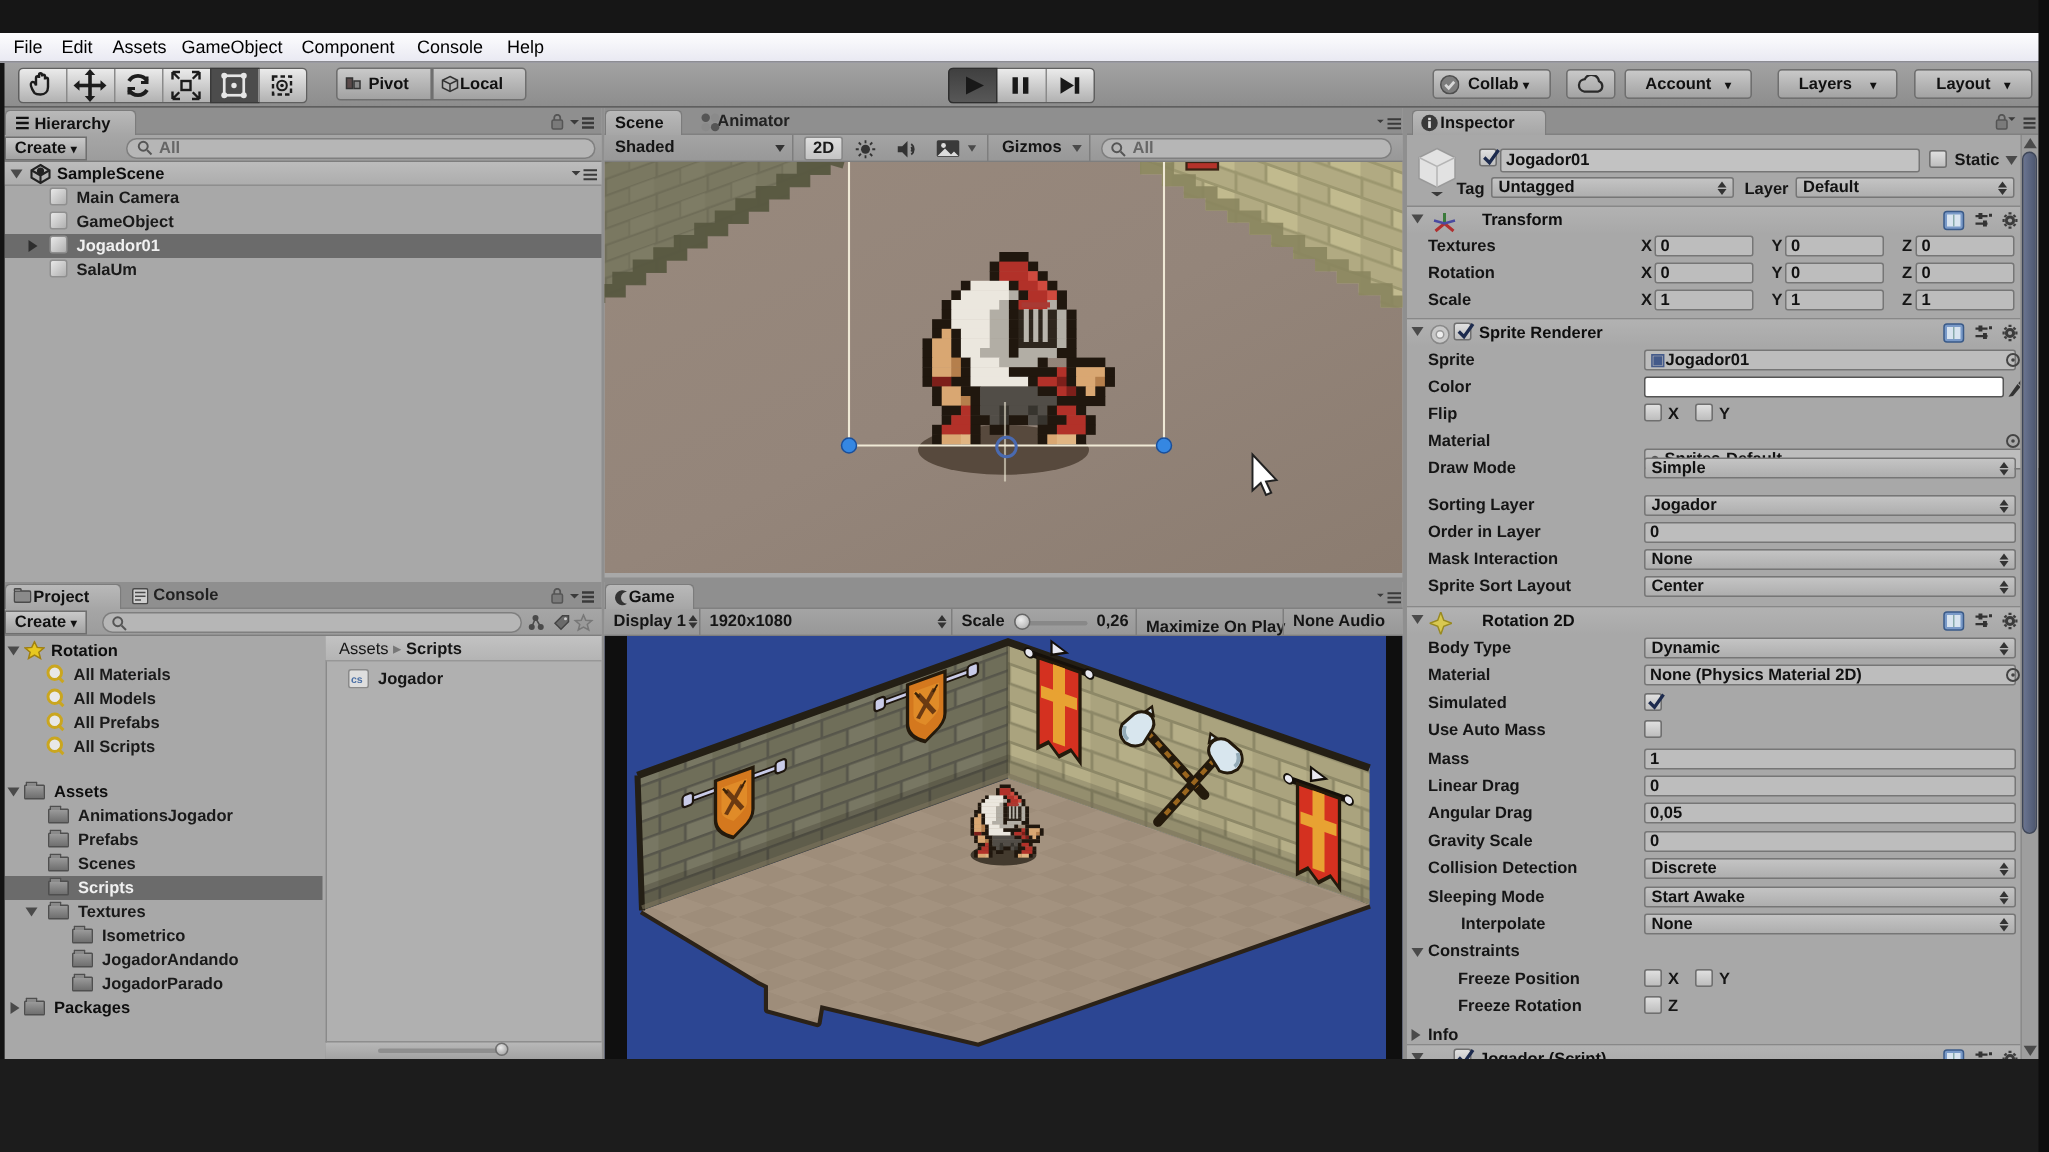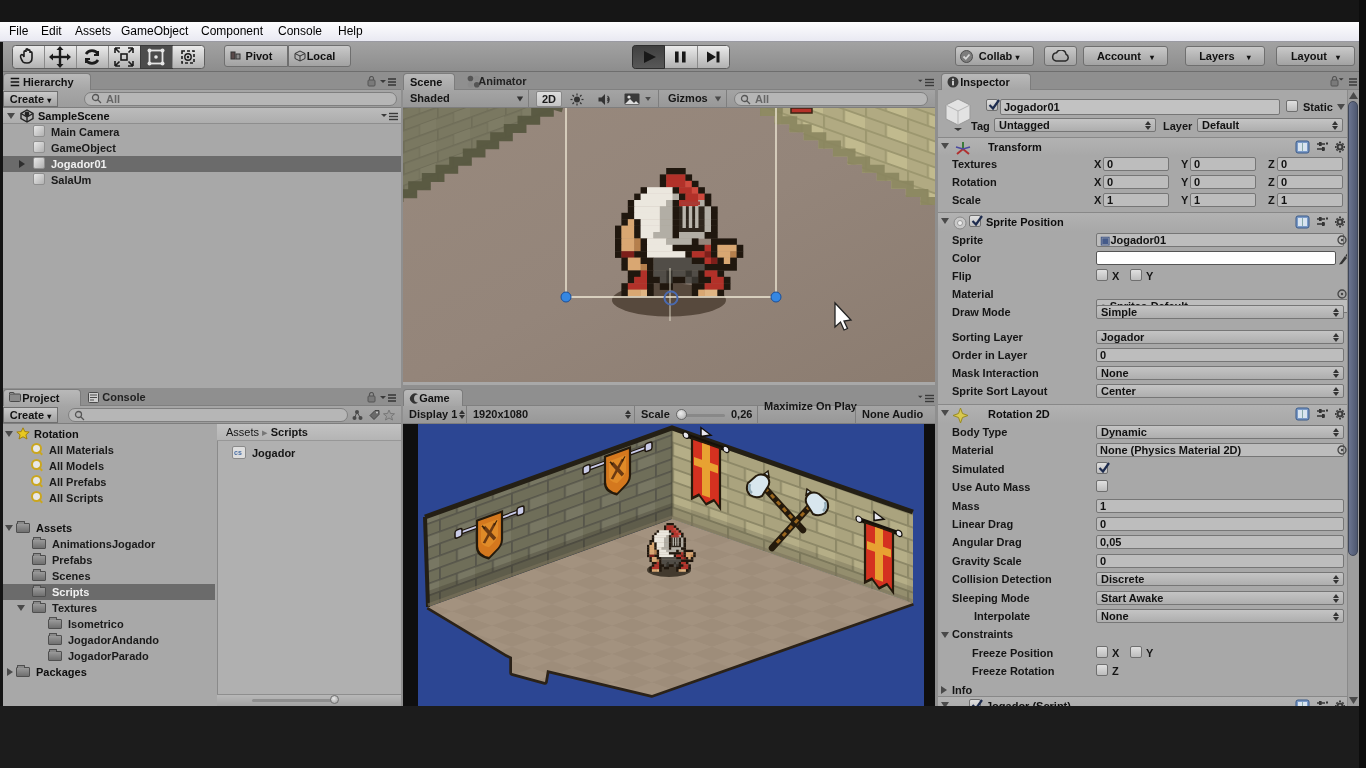--- a/index.html
+++ b/index.html
@@ -506,21 +506,21 @@
   <span class="updn" style="left:459px;top:409px;right:auto"></span>
   <div class="abs" style="left:466px;top:406px;width:1px;height:18px;background:#7e7e7e"></div>
   <div class="lbl" style="left:473px;top:408px">1920x1080</div>
   <span class="updn" style="left:625px;top:409px;right:auto"></span>
   <div class="abs" style="left:634px;top:406px;width:1px;height:18px;background:#7e7e7e"></div>
   <div class="lbl" style="left:641px;top:408px">Scale</div>
   <div class="abs" style="left:683px;top:414px;width:42px;height:3px;background:#888;border-radius:2px"></div>
   <div class="abs" style="left:676px;top:409px;width:11px;height:11px;background:radial-gradient(circle at 40% 35%,#ededed,#a8a8a8);border:1px solid #666;border-radius:50%"></div>
   <div class="lbl" style="left:731px;top:408px">0,26</div>
   <div class="abs" style="left:757px;top:406px;width:1px;height:18px;background:#7e7e7e"></div>
-  <div class="lbl" style="left:764px;top:400px">Maximize On Play</div>
+  <div class="lbl" style="left:764px;top:412px">Maximize On Play</div>
   <div class="abs" style="left:855px;top:406px;width:1px;height:18px;background:#7e7e7e"></div>
   <div class="lbl" style="left:862px;top:408px">None Audio</div>
 
   <svg class="abs" style="left:403px;top:424px" width="532" height="282" viewBox="0 0 532 282">
     <defs>
       <pattern id="gbrickL" width="36" height="24" patternUnits="userSpaceOnUse" patternTransform="skewY(-20)">
         <rect width="36" height="24" fill="#6f6e59"></rect>
         <rect y="0" width="36" height="1.8" fill="#57564b"></rect>
             <rect y="12" width="36" height="1.8" fill="#57564b"></rect>
         <rect x="17" y="0" width="1.8" height="12" fill="#57564b"></rect>
@@ -845,21 +845,21 @@
         <div class="abs" style="left:938px;top:213px;width:409px;height:18px;background:linear-gradient(#b2b2b2,#a8a8a8)"></div>
         <span class="tri-d" style="left:941px;top:218px"></span>
         <svg class="abs" style="left:953px;top:216px" width="15" height="15" viewBox="0 0 15 15">
           <circle cx="7" cy="7" r="6" fill="#c8c8c8" stroke="#888"></circle>
           <circle cx="7" cy="7" r="2.5" fill="#eee" stroke="#999"></circle>
         </svg>
         <div class="cb" style="left:969px;top:215px"></div>
         <svg class="abs" style="left:970px;top:214px" width="14" height="14" viewBox="0 0 14 14">
           <path d="M2.5 7 L6 10.5 L12 2" stroke="#1d2b4e" stroke-width="2.2" fill="none"></path>
         </svg>
-        <span class="lbl hdr" style="left:986px;top:216px">Sprite Position</span>
+        <span class="lbl hdr" style="left:986px;top:216px">Sprite Renderer</span>
         <svg class="abs" style="left:1295px;top:215px" width="52" height="14" viewBox="0 0 52 14">
           <rect x="1" y="1" width="13" height="12" rx="2" fill="#7a9ac8" stroke="#3a5a88"></rect>
           <rect x="3" y="3" width="9" height="8" fill="#d8e4f0"></rect>
           <line x1="7.5" y1="3" x2="7.5" y2="11" stroke="#8aa"></line>
           <g stroke="#333" stroke-width="1.5">
             <line x1="22" y1="4" x2="30" y2="4"></line>
             <line x1="22" y1="9" x2="30" y2="9"></line>
           </g>
           <rect x="24" y="2" width="2.6" height="4" fill="#333"></rect>
           <rect x="27" y="7" width="2.6" height="4" fill="#333"></rect>

